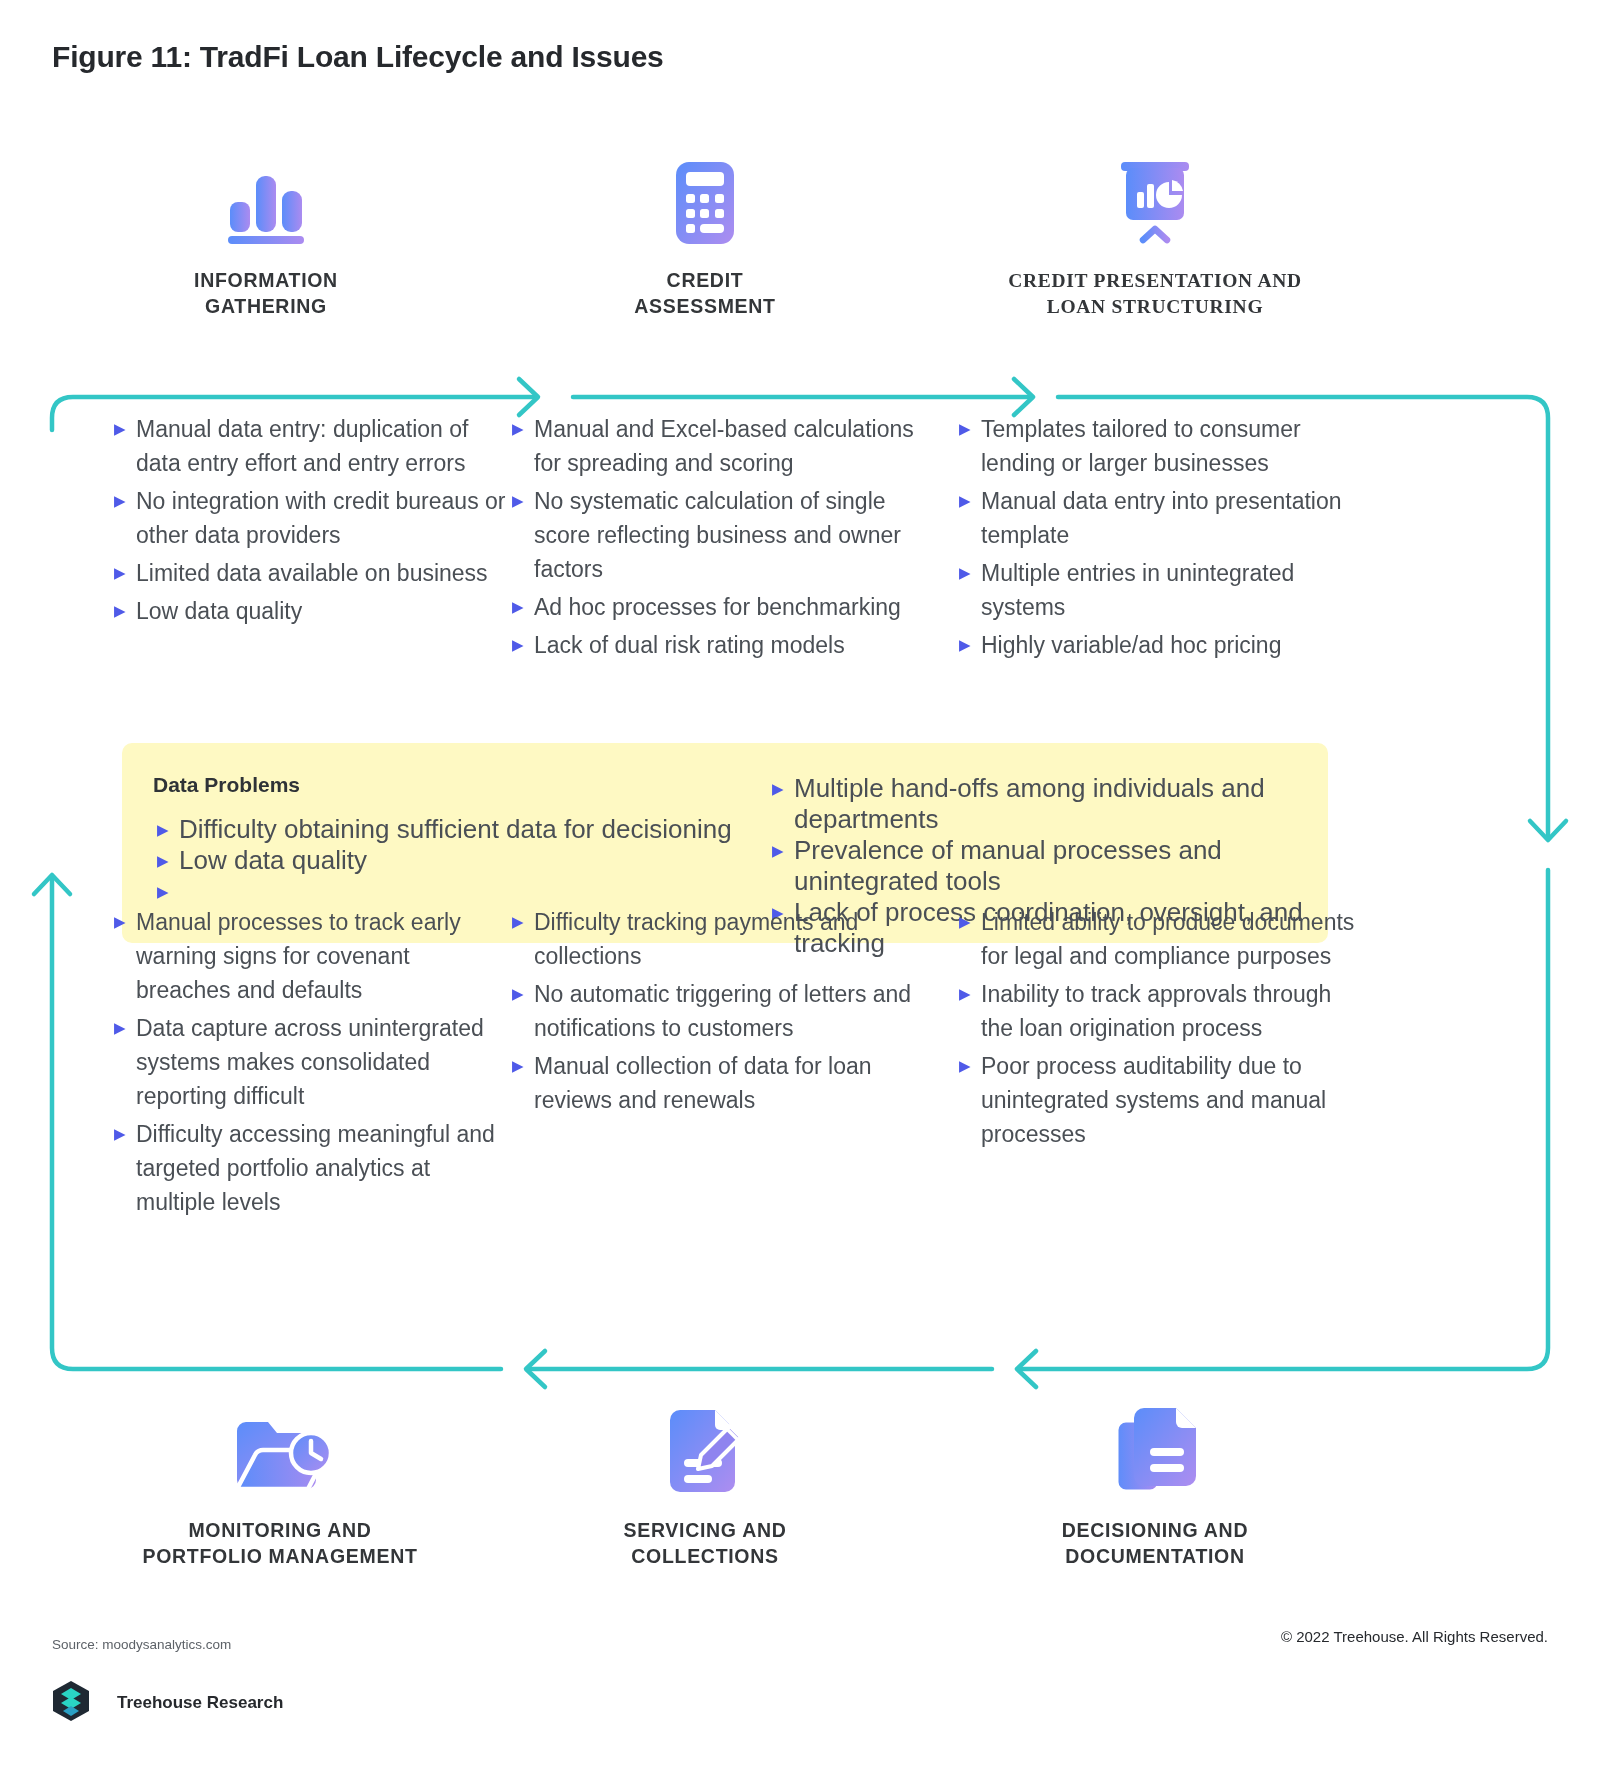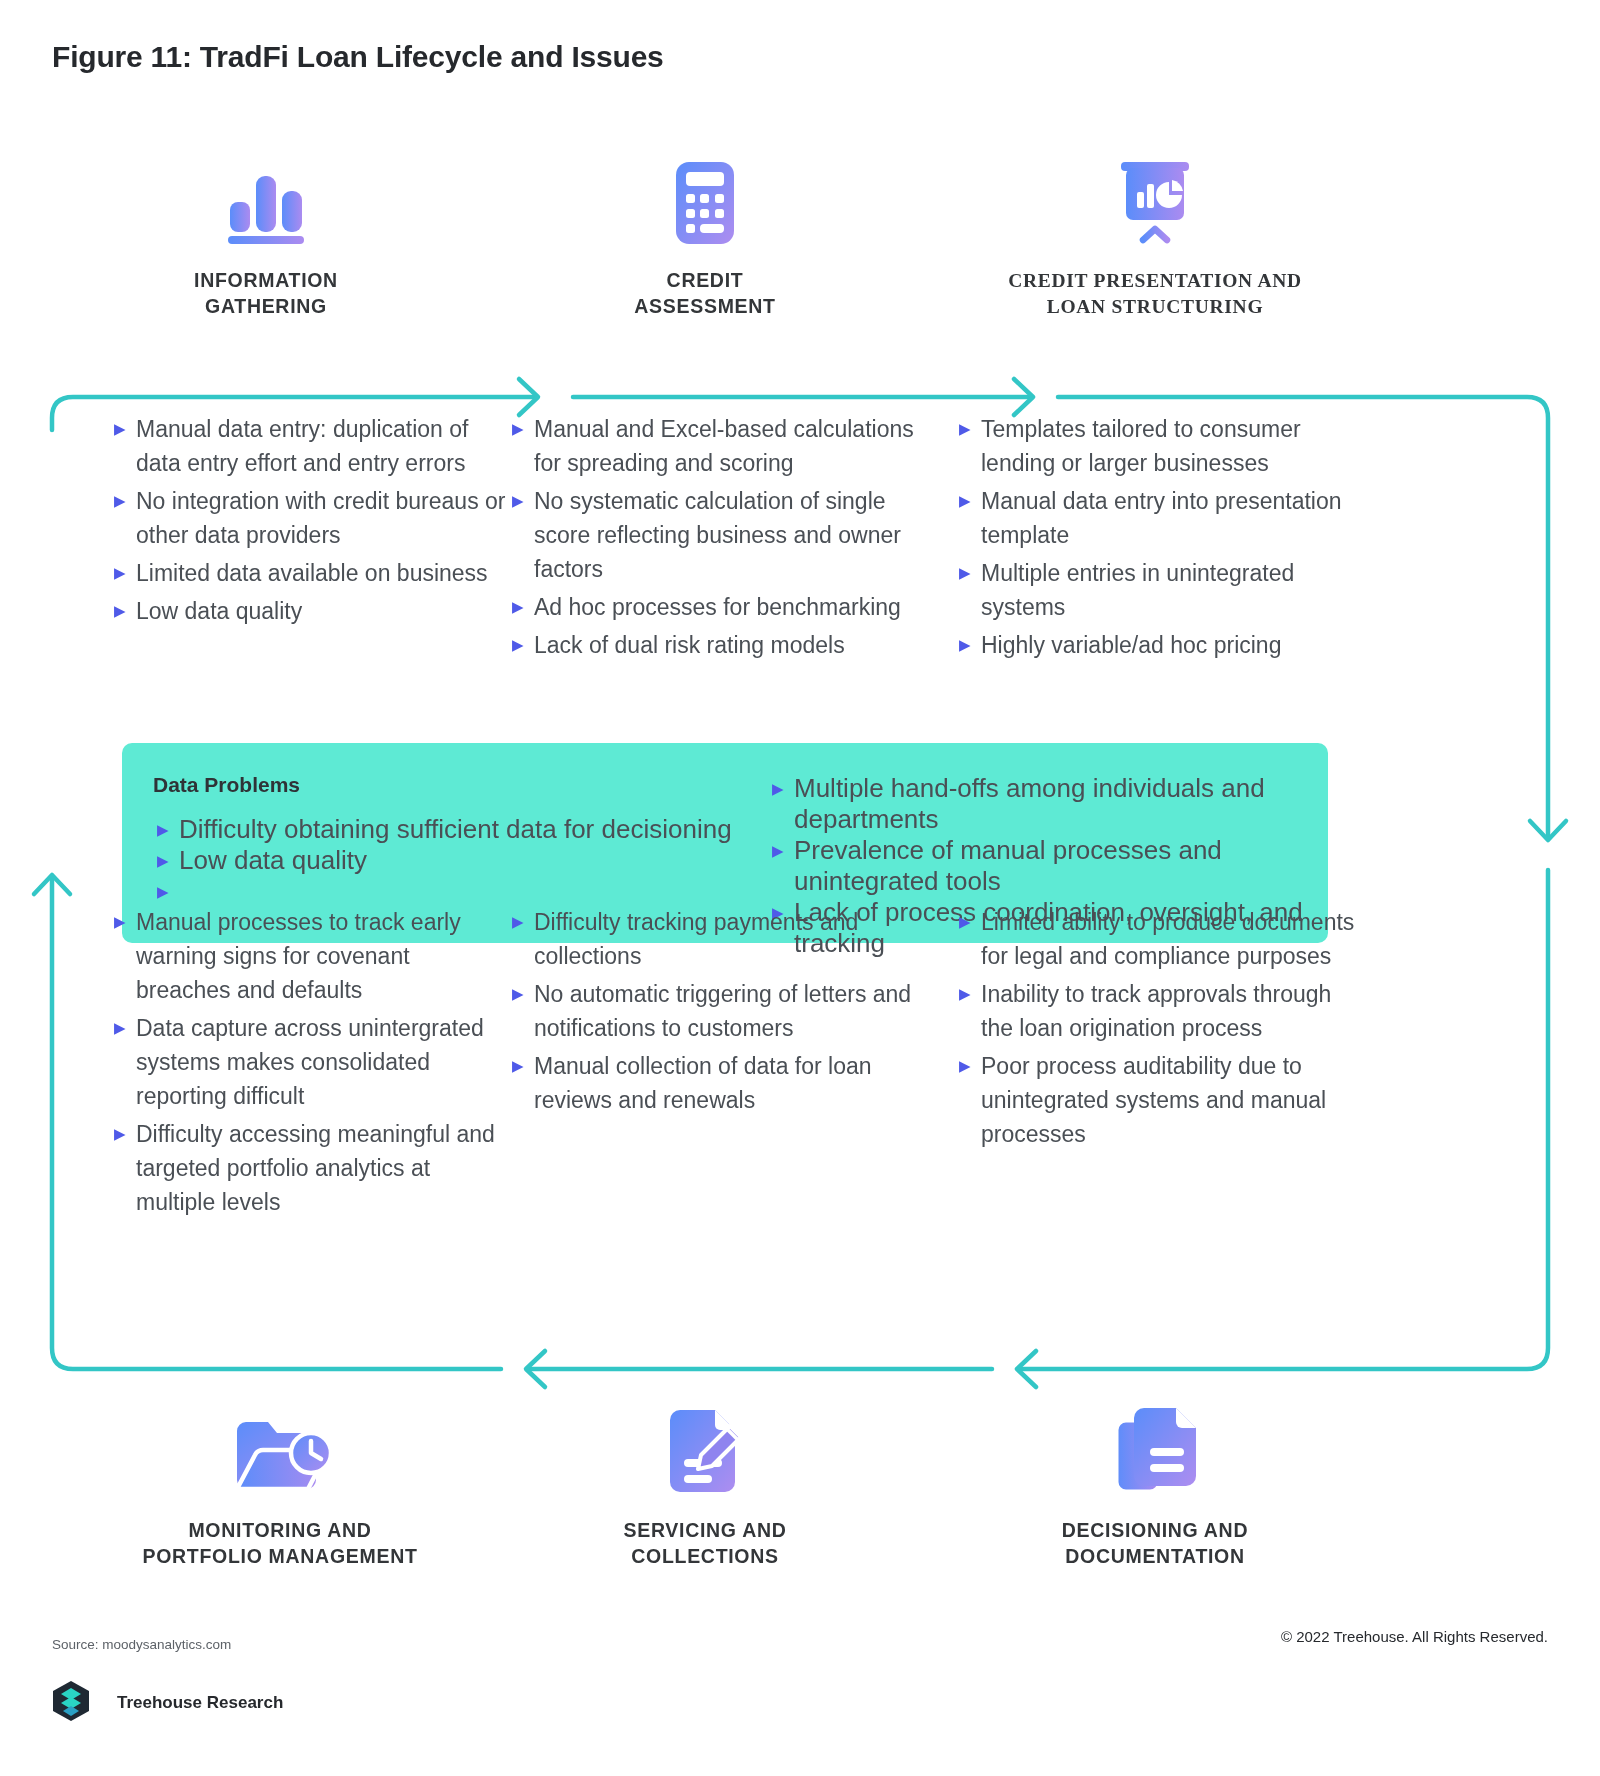--- a/index.html
+++ b/index.html
@@ -53,21 +53,21 @@
   #list-top-2 { left: 508px; top: 412px; width: 430px; }
   #list-top-3 { left: 955px; top: 412px; width: 400px; }
   #list-bot-1 { left: 110px; top: 905px; width: 400px; }
   #list-bot-2 { left: 508px; top: 905px; width: 420px; }
   #list-bot-3 { left: 955px; top: 905px; width: 400px; }
 
   
   .problems-panel {
     position: absolute; left: 122px; top: 743px;
     width: 1206px; height: 200px;
-    background: #5eead4; border-radius: 10px;
+    background: #fef9c3; border-radius: 10px;
   }
   .problems-col { position: absolute; top: 30px; }
   #problems-data { left: 31px; width: 600px; }
   #problems-process { left: 646px; width: 560px; }
   .problems-heading {
     font-size: 21px; font-weight: bold; color: #2f3337; margin-bottom: 17px;
   }
   .problems-panel .bullet-row { margin-bottom: 0; }
   .problems-panel .bullet-mark { line-height: 31px; }
   .problems-panel .bullet-text { font-size: 26px; line-height: 31px; }

